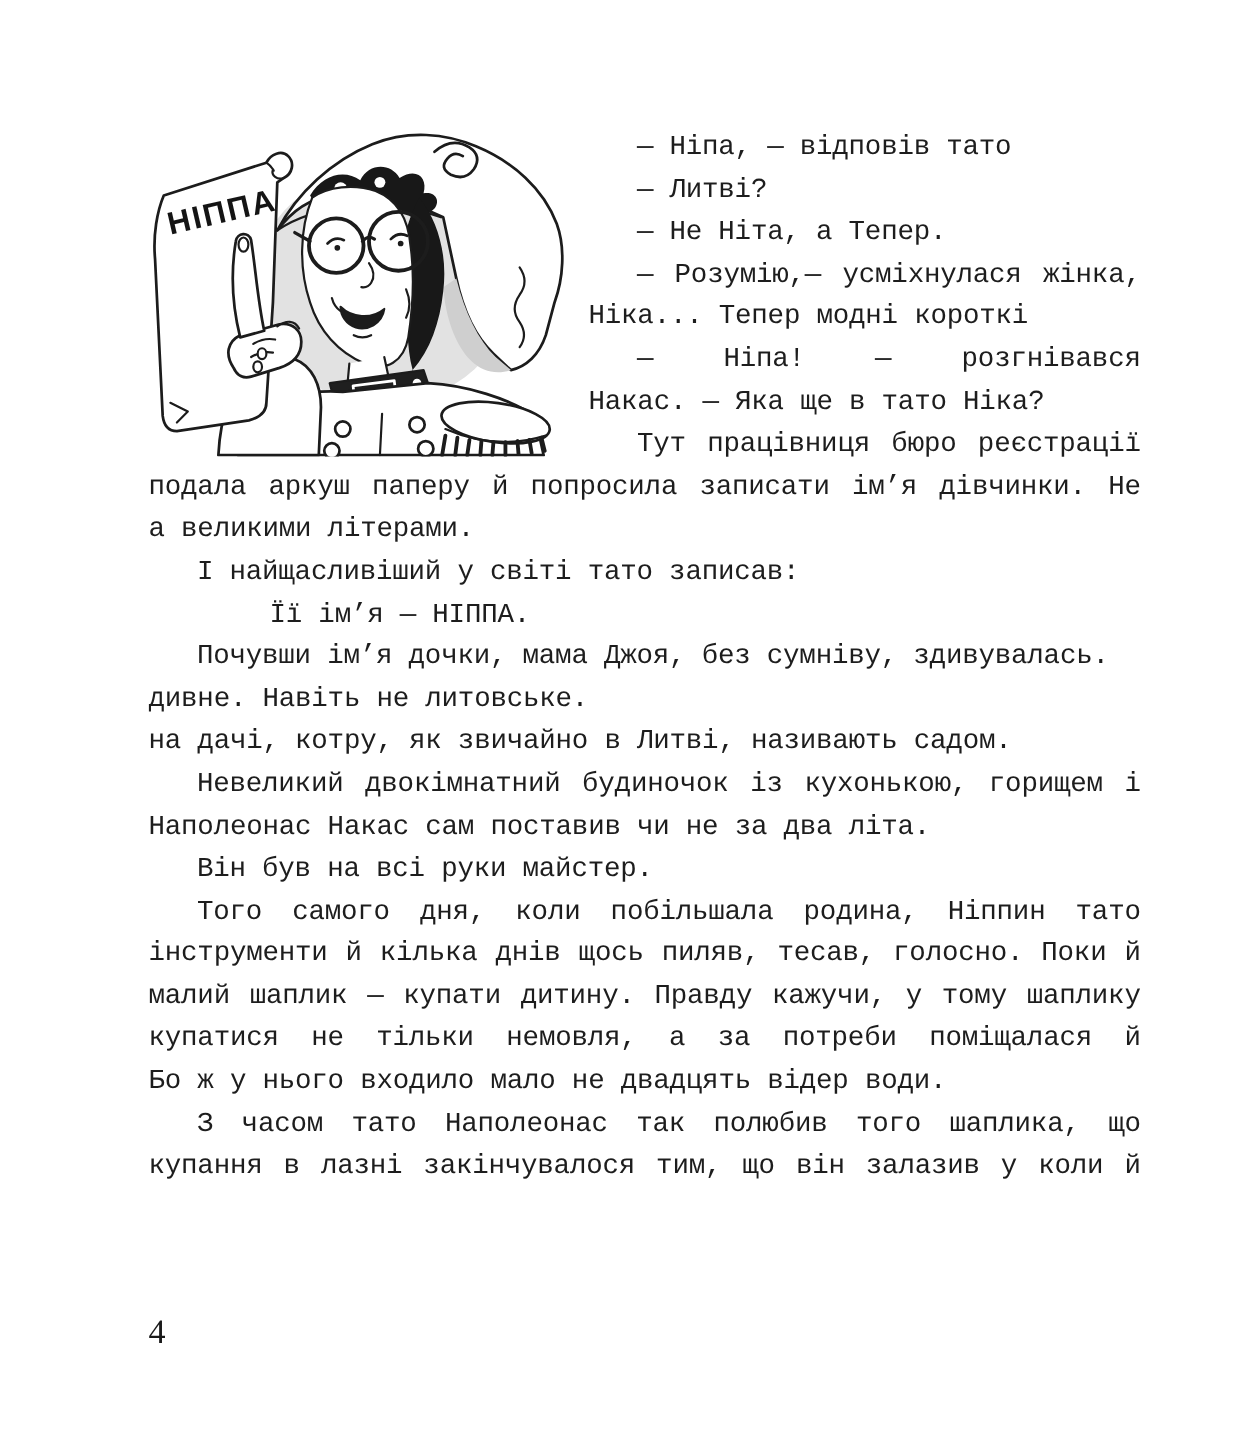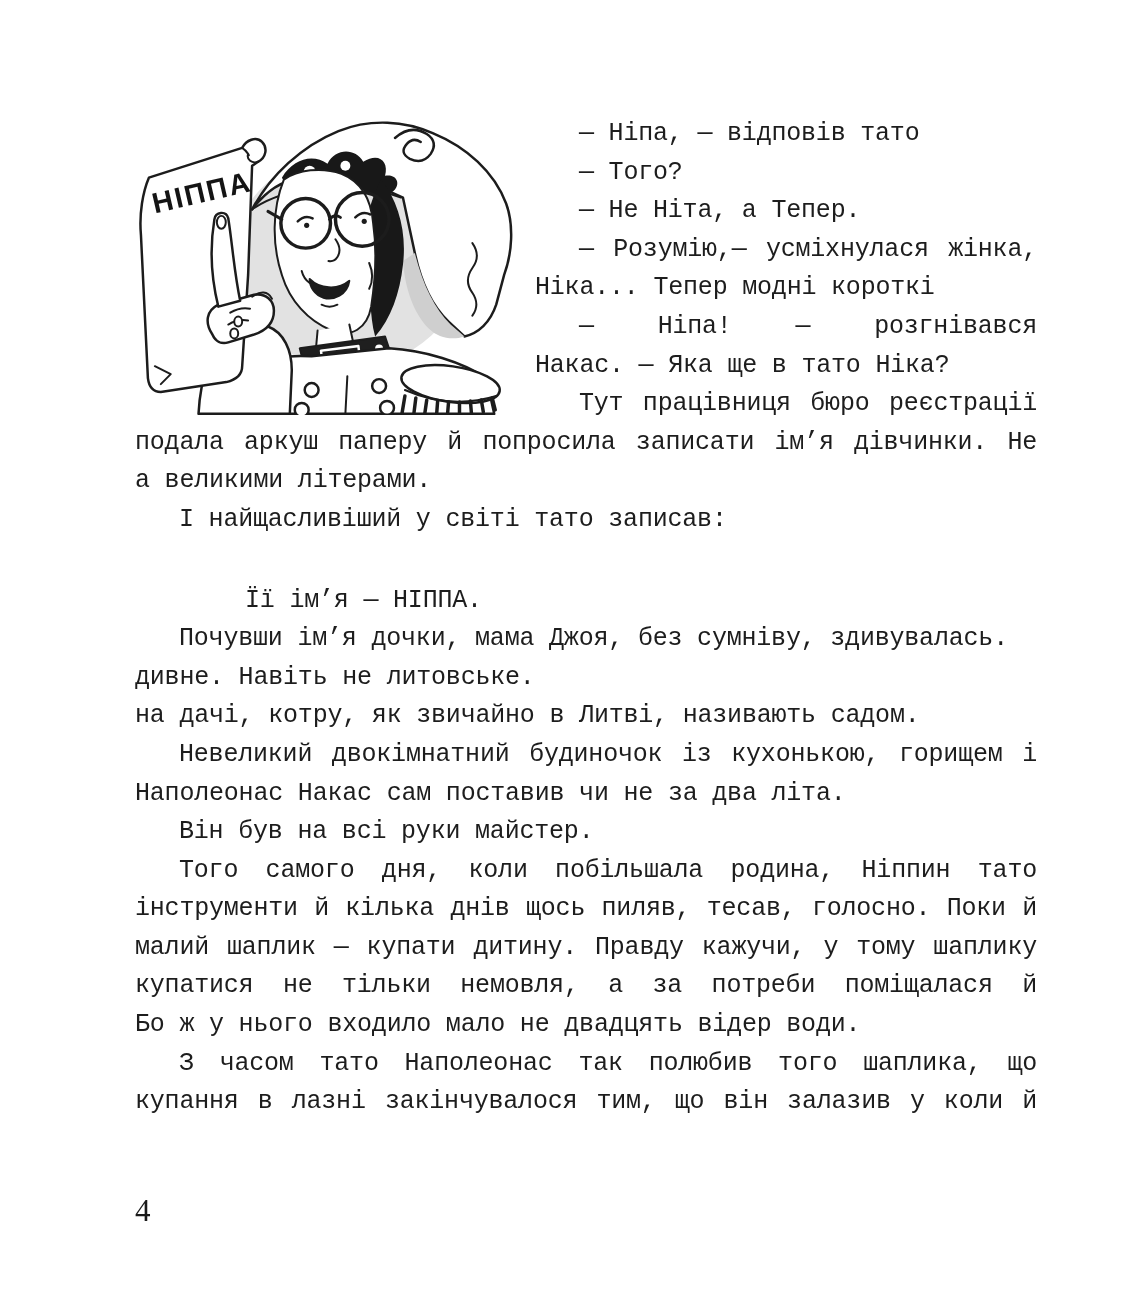--- a/index.html
+++ b/index.html
@@ -25,21 +25,21 @@
     font-size:25px;
     line-height:38.6px;
     height:38.6px;
     overflow:hidden;
     letter-spacing:-0.2px;
     text-align:left;
     font-family:Liberation Mono, monospace;
   }
   .ln.j { text-align:justify; text-align-last:justify; }
   .ln.i { text-indent:44px; }
-  .ln.b { text-indent:110px;margin-top:42px; }
+  .ln.b { text-indent:110px; }
   .pagenum {
     position:absolute;
     left:135px; top:1193px;
     font-family:"Liberation Serif", serif;
     font-size:31px;
     color:#1a1a1a;
   }
   svg .ink { stroke:#1c1c1c; stroke-linecap:round; stroke-linejoin:round; }
 </style>
 </head>
@@ -131,21 +131,21 @@
         <path d="M96,198 q10,-6 20,-4 M94,210 q10,-6 20,-4" fill="none" stroke-width="2"></path>
         <ellipse cx="104" cy="207" rx="4" ry="5" stroke-width="2"></ellipse>
         <ellipse cx="100" cy="219" rx="4" ry="5" stroke-width="2"></ellipse>
         <path d="M118,182 C126,176 134,176 138,184" fill="none" stroke-width="2"></path>
       </g>
     </svg>
   </div>
 
   <div>
       <div class="ln i">— Ніпа, — відповів тато Наполеонас.</div>
-      <div class="ln i">— Того?</div>
+      <div class="ln i">— Литві?</div>
       <div class="ln i">— Не Ніта, а Тепер.</div>
       <div class="ln i j">— Розумію,— усміхнулася жінка, —</div>
       <div class="ln ">Ніка... Тепер модні короткі імена...</div>
       <div class="ln i j">— Ніпа! — розгнівався Наполеонас</div>
       <div class="ln ">Накас. — Яка ще в тато Ніка?</div>
       <div class="ln i j">Тут працівниця бюро реєстрації імен</div>
       <div class="ln j">подала аркуш паперу й попросила записати ім’я дівчинки. Не будь-як,</div>
       <div class="ln ">а великими літерами.</div>
       <div class="ln i">І найщасливіший у світі тато записав:</div>
       <div class="ln b">Її ім’я — НІППА.</div>

